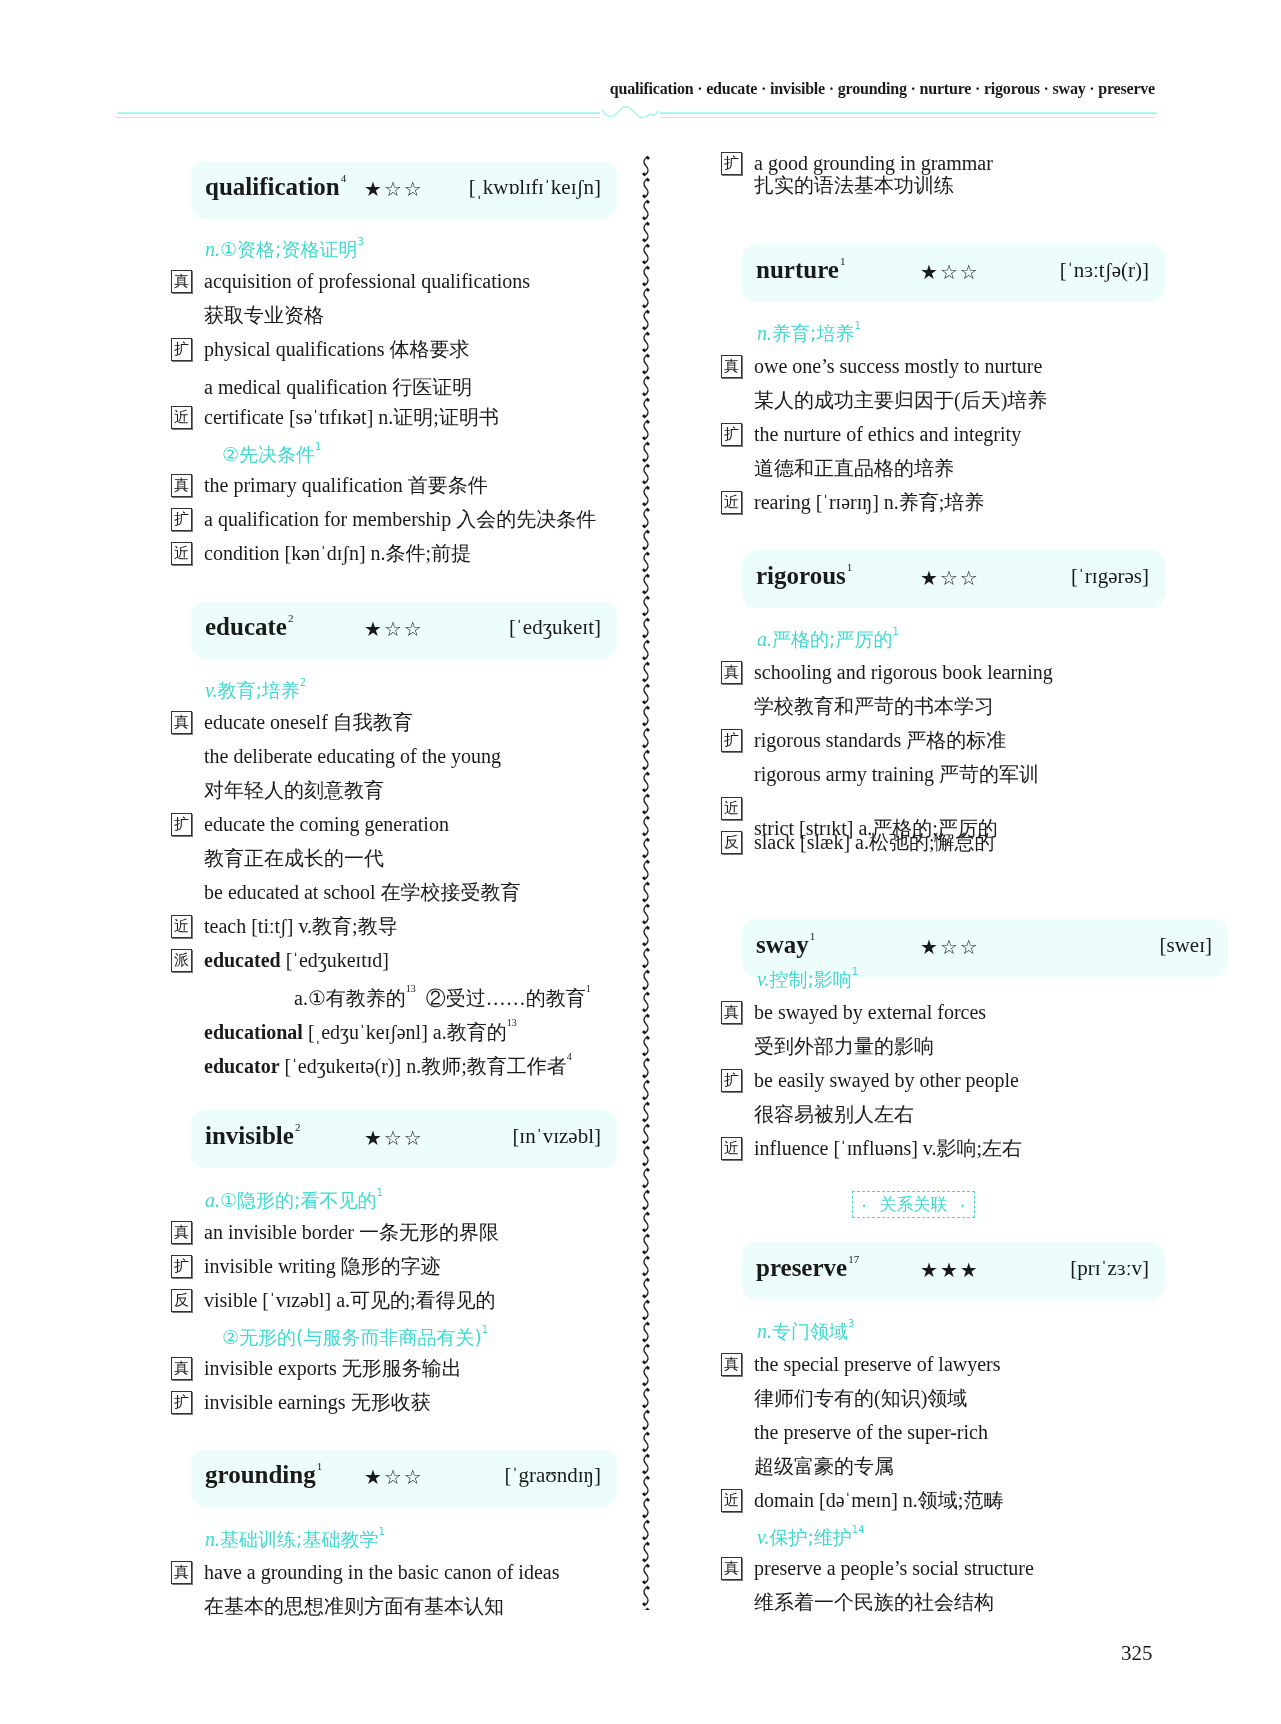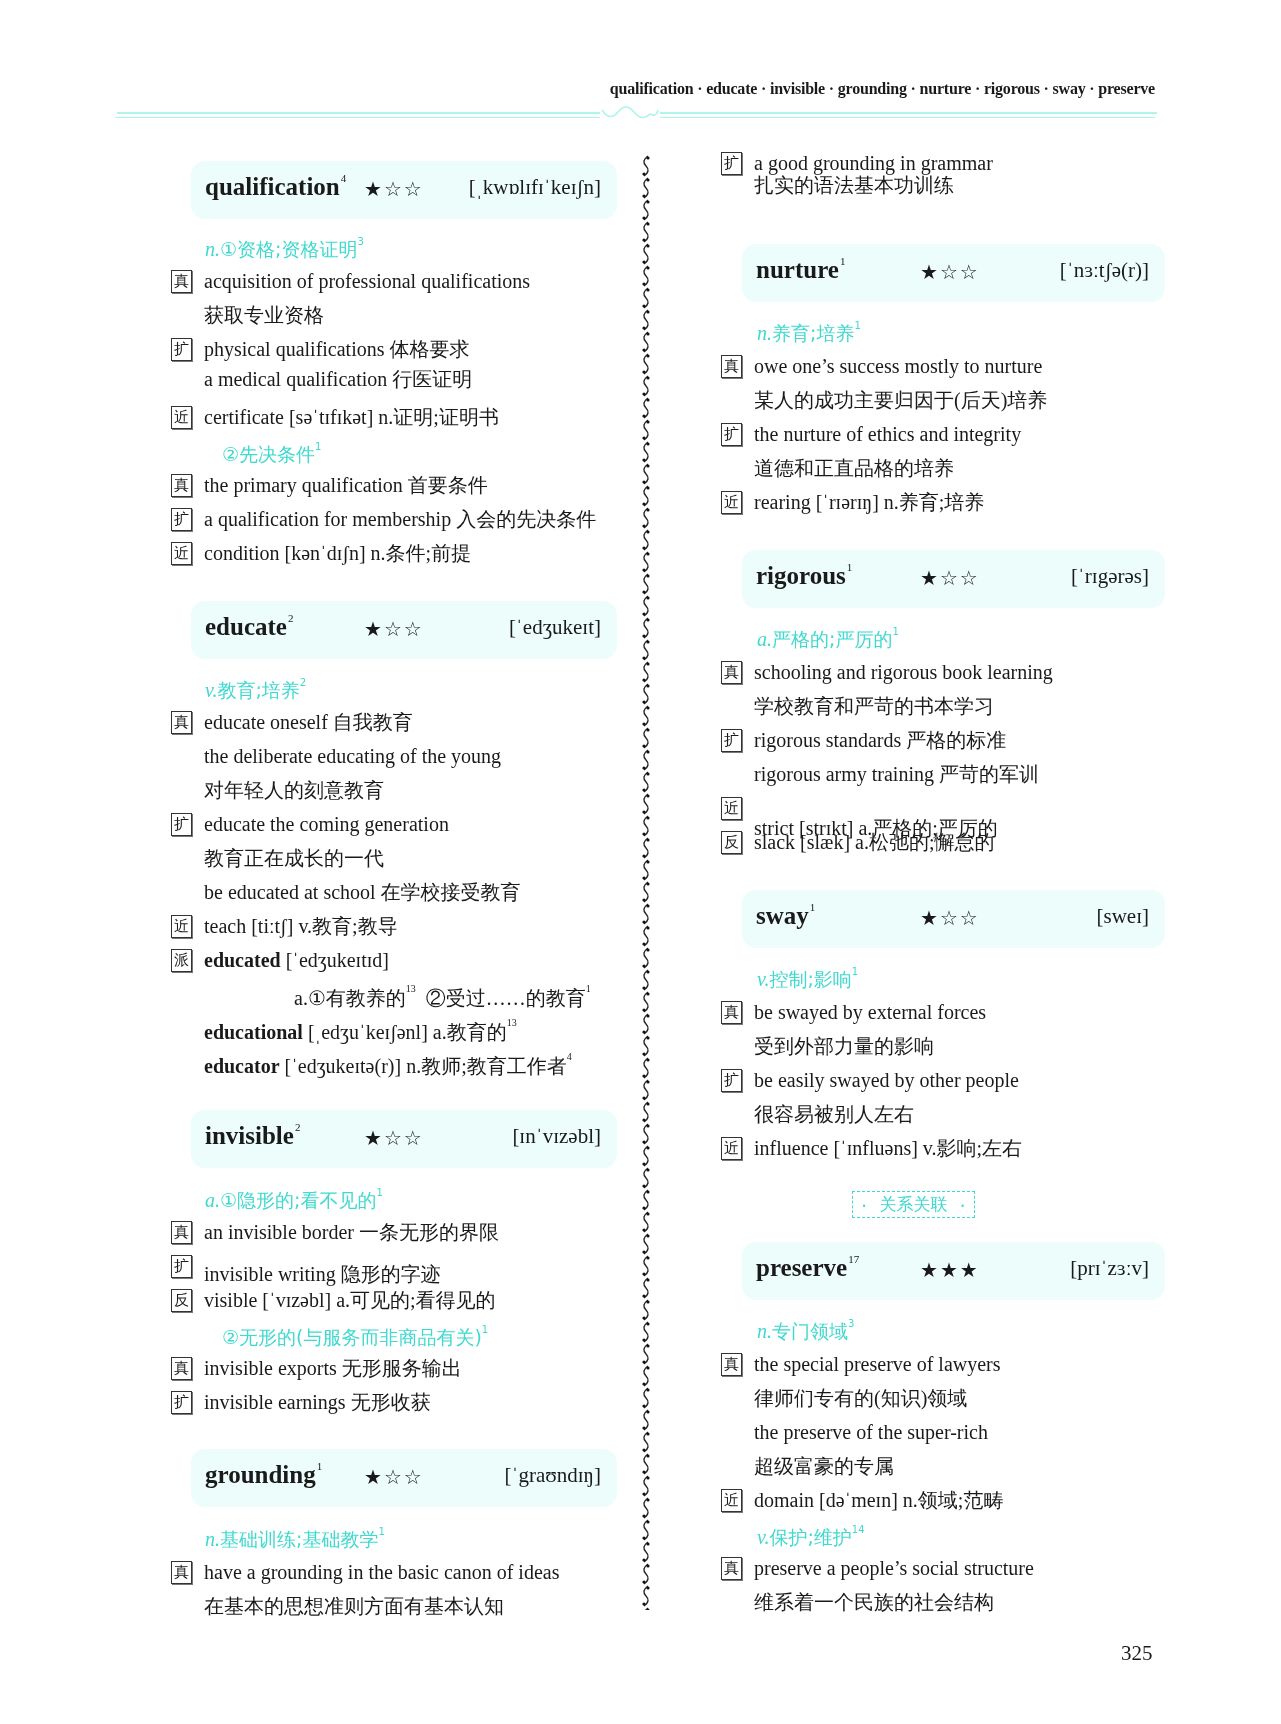--- a/index.html
+++ b/index.html
@@ -61,21 +61,21 @@
     <span class="entry-word" style="left:14px;"><span>qualification</span><sup>4</sup></span>
     <span class="entry-stars" style="left:173px;">★☆☆</span>
     <span class="entry-ipa" style="right:16px;">[ˌkwɒlɪfɪˈkeɪʃn]</span>
   </div>
   <div class="line sense" style="left:45px;top:233px;"><i>n.</i><span>①资格;资格证明</span><sup>3</sup></div>
   <div class="tag" style="left:11px;top:270px;">真</div>
   <div class="line" style="left:44px;top:268px;">acquisition of professional qualifications</div>
   <div class="line" style="left:44px;top:302px;">获取专业资格</div>
   <div class="tag" style="left:11px;top:338px;">扩</div>
   <div class="line" style="left:44px;top:336px;">physical qualifications 体格要求</div>
-  <div class="line" style="left:44px;top:366px;">a medical qualification 行医证明</div>
+  <div class="line" style="left:44px;top:374px;">a medical qualification 行医证明</div>
   <div class="tag" style="left:11px;top:406px;">近</div>
   <div class="line" style="left:44px;top:404px;">certificate [səˈtɪfɪkət] n.证明;证明书</div>
   <div class="line sense" style="left:62px;top:438px;"><span>②先决条件</span><sup>1</sup></div>
   <div class="tag" style="left:11px;top:474px;">真</div>
   <div class="line" style="left:44px;top:472px;">the primary qualification 首要条件</div>
   <div class="tag" style="left:11px;top:508px;">扩</div>
   <div class="line" style="left:44px;top:506px;">a qualification for membership 入会的先决条件</div>
   <div class="tag" style="left:11px;top:542px;">近</div>
   <div class="line" style="left:44px;top:540px;">condition [kənˈdɪʃn] n.条件;前提</div>
 
@@ -103,21 +103,21 @@
 
   <div class="entry-box" style="left:31px;top:1110px;width:426px;">
     <span class="entry-word" style="left:14px;"><span>invisible</span><sup>2</sup></span>
     <span class="entry-stars" style="left:173px;">★☆☆</span>
     <span class="entry-ipa" style="right:16px;">[ɪnˈvɪzəbl]</span>
   </div>
   <div class="line sense" style="left:45px;top:1184px;"><i>a.</i><span>①隐形的;看不见的</span><sup>1</sup></div>
   <div class="tag" style="left:11px;top:1221px;">真</div>
   <div class="line" style="left:44px;top:1219px;">an invisible border 一条无形的界限</div>
   <div class="tag" style="left:11px;top:1255px;">扩</div>
-  <div class="line" style="left:44px;top:1253px;margin-top:8px;">invisible writing 隐形的字迹</div>
+  <div class="line" style="left:44px;top:1253px;">invisible writing 隐形的字迹</div>
   <div class="tag" style="left:11px;top:1289px;">反</div>
   <div class="line" style="left:44px;top:1287px;">visible [ˈvɪzəbl] a.可见的;看得见的</div>
   <div class="line sense" style="left:62px;top:1321px;"><span>②无形的(与服务而非商品有关)</span><sup>1</sup></div>
   <div class="tag" style="left:11px;top:1357px;">真</div>
   <div class="line" style="left:44px;top:1355px;">invisible exports 无形服务输出</div>
   <div class="tag" style="left:11px;top:1391px;">扩</div>
   <div class="line" style="left:44px;top:1389px;">invisible earnings 无形收获</div>
 
   <div class="entry-box" style="left:31px;top:1449px;width:426px;">
     <span class="entry-word" style="left:14px;"><span>grounding</span><sup>1</sup></span>
@@ -161,21 +161,21 @@
   <div class="line" style="left:42px;top:659px;">schooling and rigorous book learning</div>
   <div class="line" style="left:42px;top:693px;">学校教育和严苛的书本学习</div>
   <div class="tag" style="left:9px;top:729px;">扩</div>
   <div class="line" style="left:42px;top:727px;">rigorous standards 严格的标准</div>
   <div class="line" style="left:42px;top:761px;">rigorous army training 严苛的军训</div>
   <div class="tag" style="left:9px;top:797px;">近</div>
   <div class="line" style="left:42px;top:795px;margin-top:20px;">strict [strɪkt] a.严格的;严厉的</div>
   <div class="tag" style="left:9px;top:831px;">反</div>
   <div class="line" style="left:42px;top:829px;">slack [slæk] a.松弛的;懈怠的</div>
 
-  <div class="entry-box" style="left:30px;top:890px;width:423px;">
+  <div class="entry-box" style="left:30px;top:919px;width:486px;">
     <span class="entry-word" style="left:14px;"><span>sway</span><sup>1</sup></span>
     <span class="entry-stars" style="left:178px;">★☆☆</span>
     <span class="entry-ipa" style="right:16px;">[sweɪ]</span>
   </div>
   <div class="line sense" style="left:45px;top:963px;"><i>v.</i><span>控制;影响</span><sup>1</sup></div>
   <div class="tag" style="left:9px;top:1001px;">真</div>
   <div class="line" style="left:42px;top:999px;">be swayed by external forces</div>
   <div class="line" style="left:42px;top:1033px;">受到外部力量的影响</div>
   <div class="tag" style="left:9px;top:1069px;">扩</div>
   <div class="line" style="left:42px;top:1067px;">be easily swayed by other people</div>

